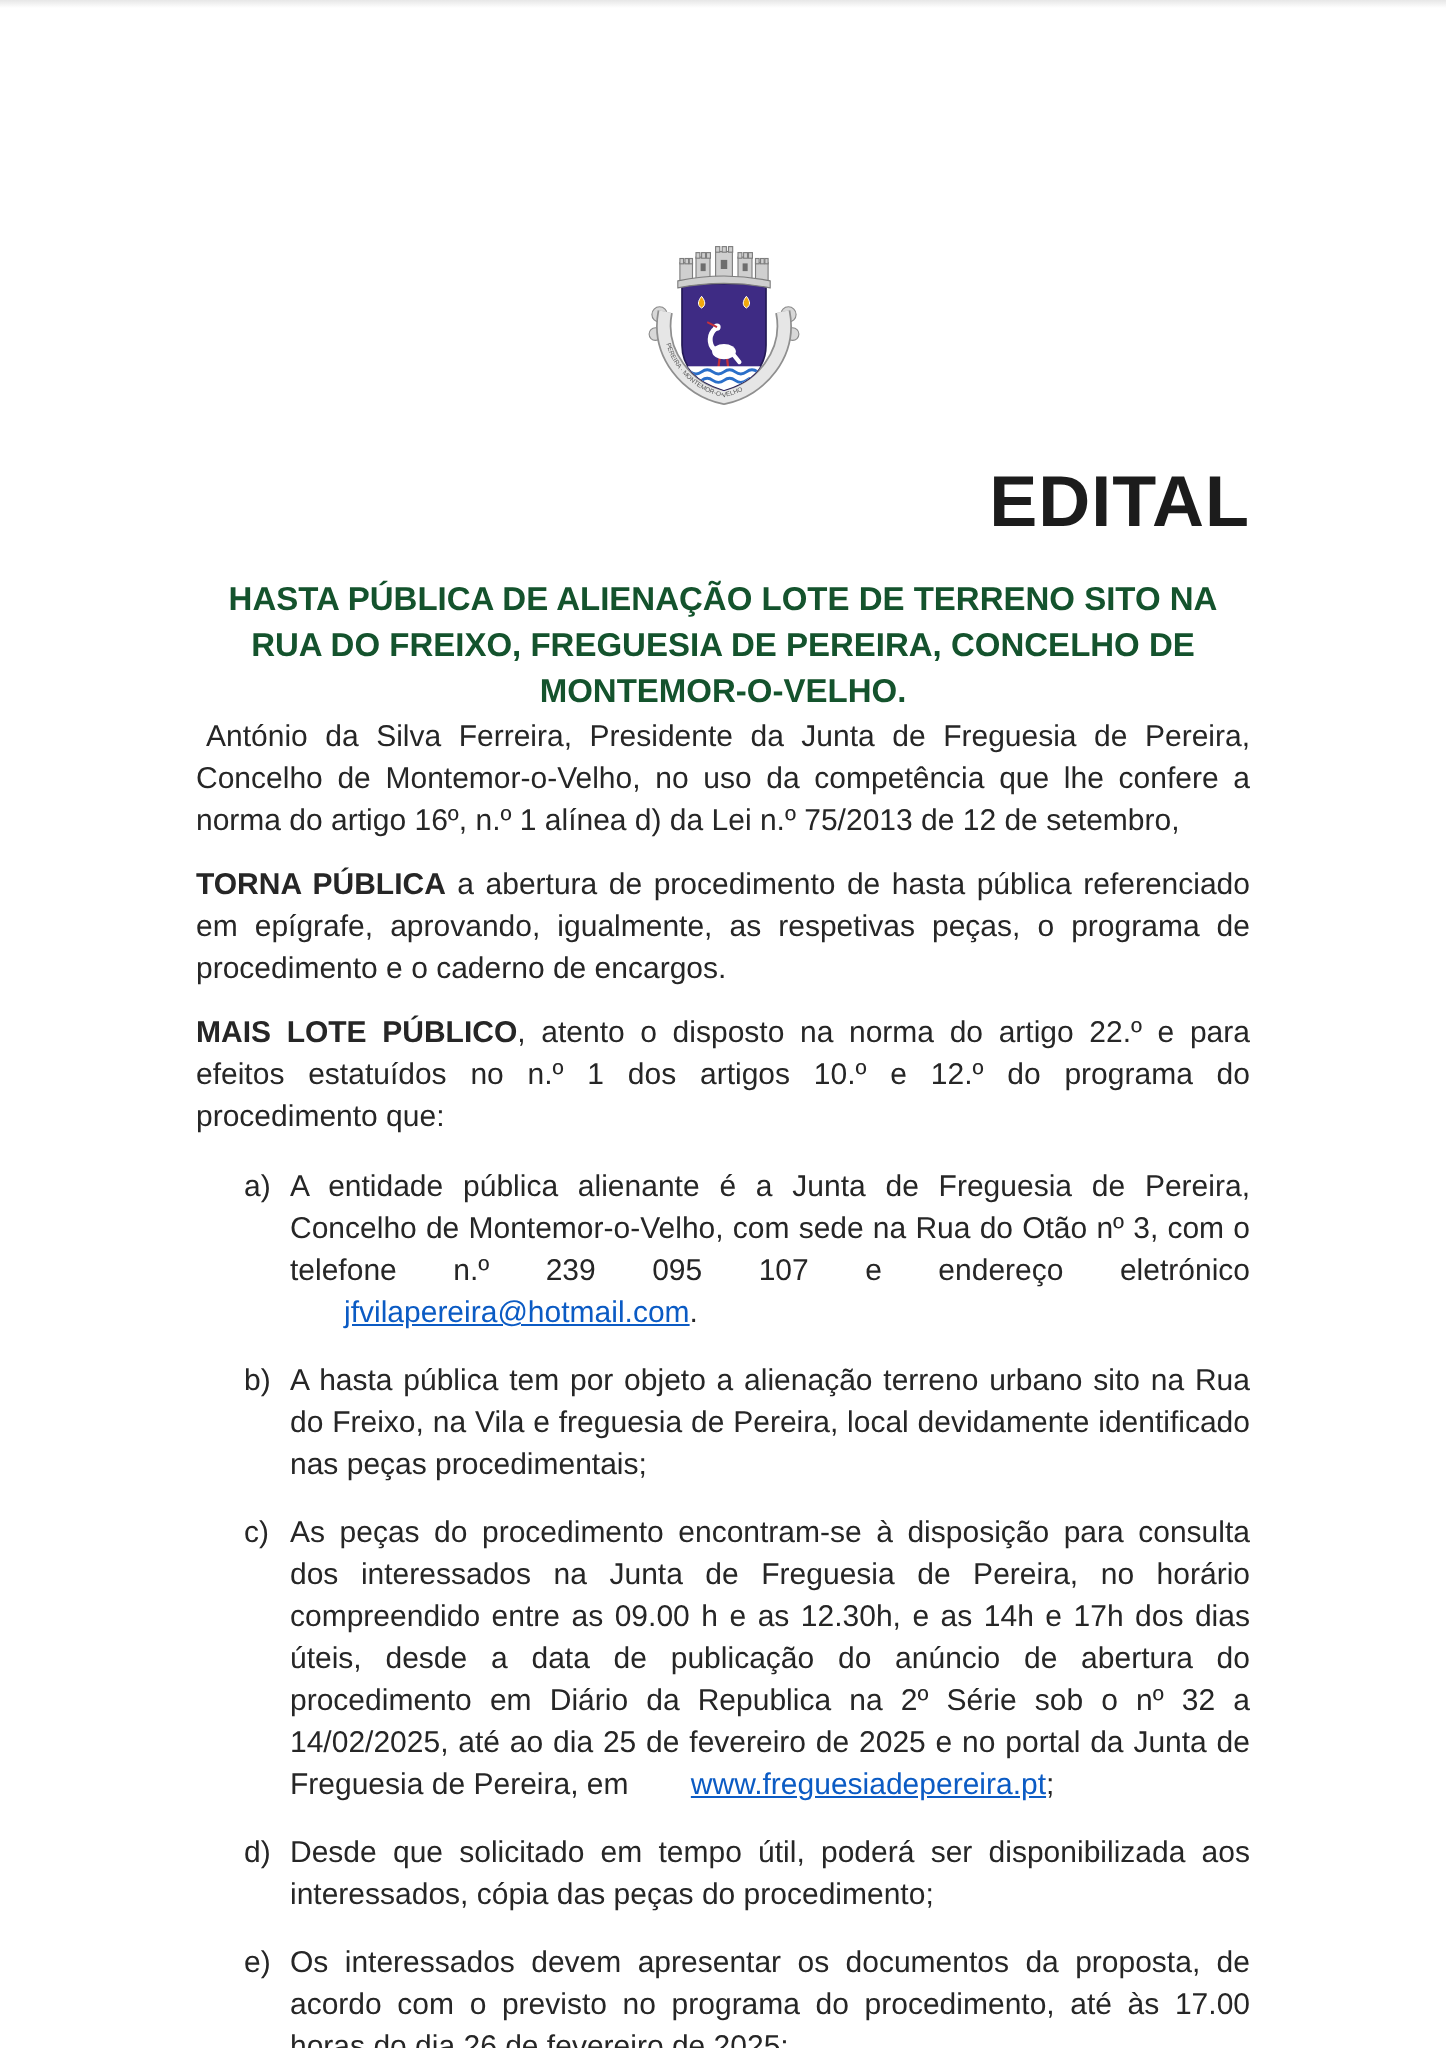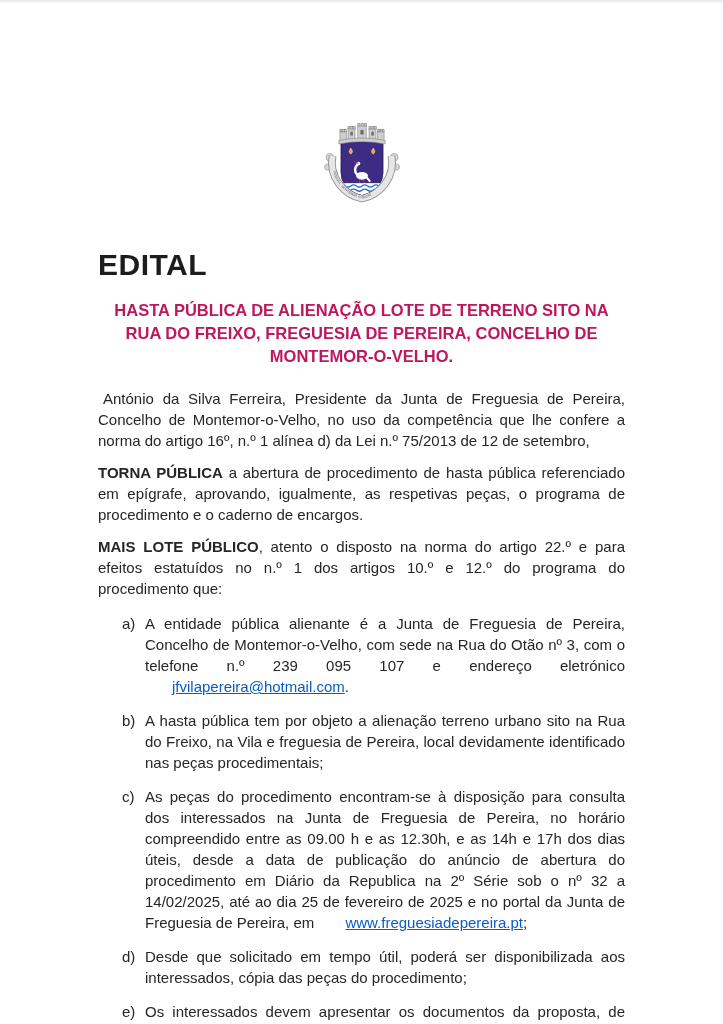--- a/index.html
+++ b/index.html
@@ -23,36 +23,36 @@
     width: 527px;
     margin: 0 auto;
     padding-top: 108px;
   }
   .crest {
     display: block;
     margin: 0 auto;
     width: 84px; height: 95px;
   }
   .doc-title {
-    text-align: left;
-    font-size: 30px;
+    text-align: right;
+    font-size: 36px;
     font-weight: bold;
     letter-spacing: 0.5px;
     color: #1c1c1c;
-    margin-top: 45px;
+    margin-top: 27px;
   }
   .doc-subject {
     text-align: center;
     font-size: 16.5px;
     font-weight: bold;
     line-height: 23px;
-    color: #be185d;
+    color: #14532d;
     margin-top: 17px;
   }
-  .body-copy { margin-top: 20px; }
+  .body-copy { }
   .para {
     font-size: 15px;
     line-height: 21px;
     text-align: justify;
     color: #262626;
     margin-bottom: 11px;
   }
   .para.first { text-indent: 5px; }
   .para strong { font-weight: bold; }
   .lettered-list { margin-top: 14px; padding-left: 24px; }

